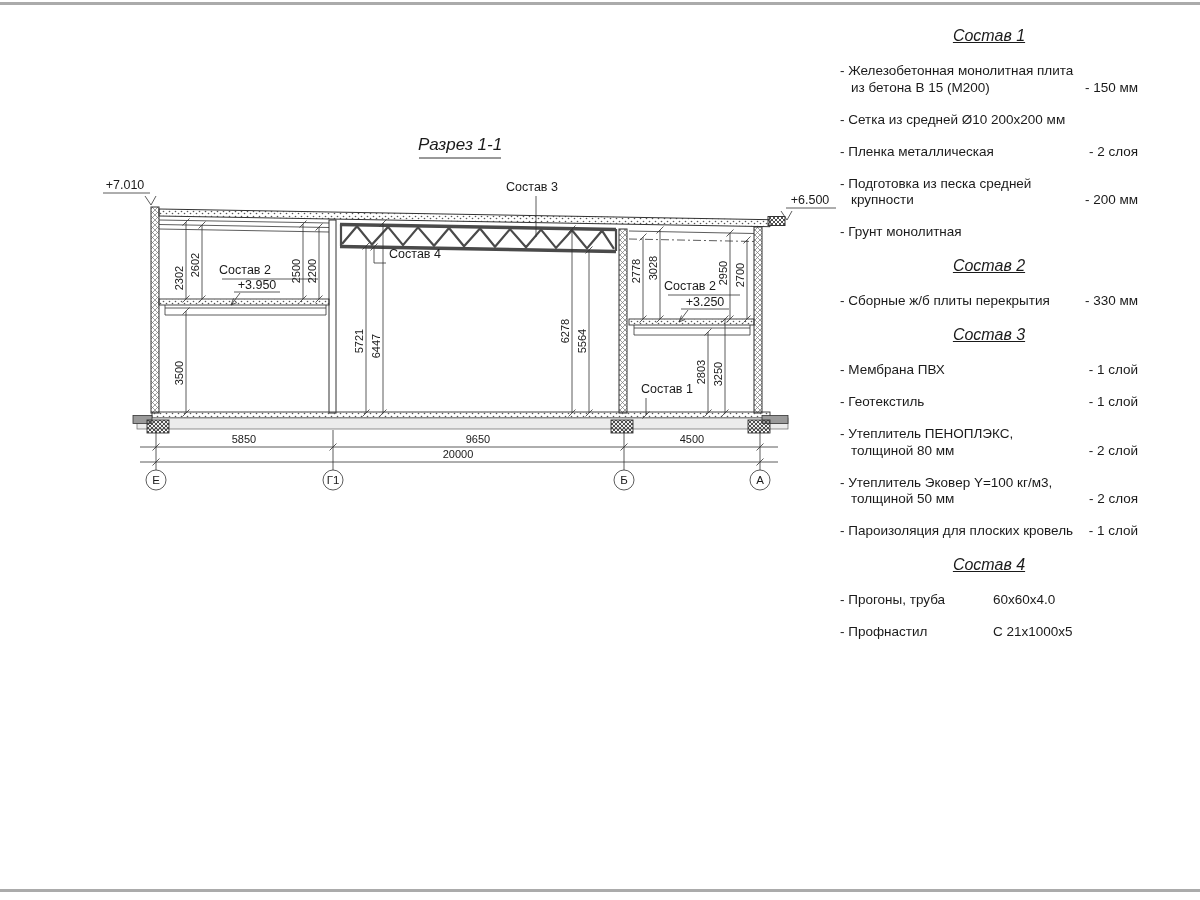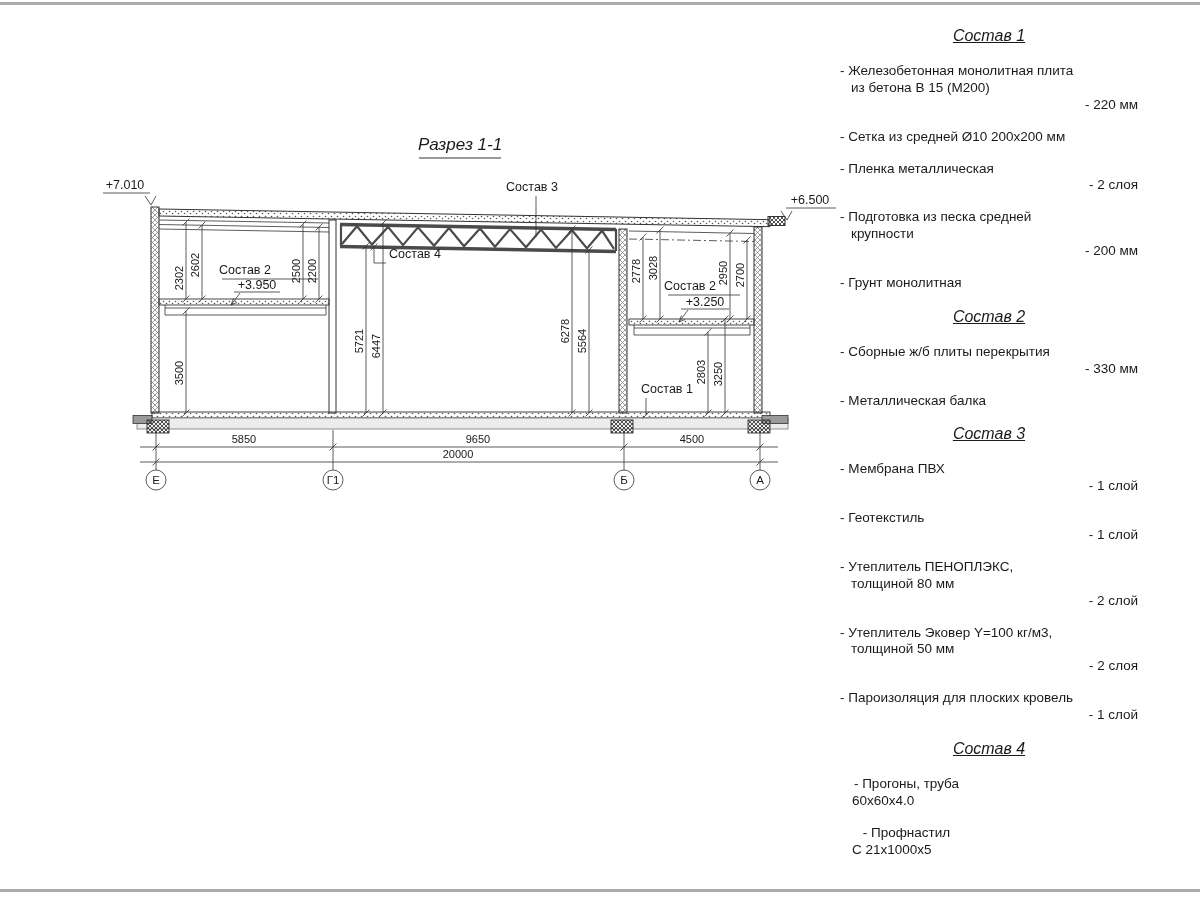--- a/index.html
+++ b/index.html
@@ -15,25 +15,25 @@
   .axl{font-size:11.5px;text-anchor:middle;}
   .ttl{font-size:17px;font-style:italic;text-anchor:middle;}
   .ln{stroke:#333;stroke-width:1;fill:none;}
   .thin{stroke:#333;stroke-width:0.8;fill:none;}
   .chord{stroke:#4a4a4a;stroke-width:3.5;fill:none;}
   .diag{stroke:#4a4a4a;stroke-width:2.2;fill:none;}
 
   .spec-panel{position:absolute;left:840px;top:14px;width:298px;font-size:13.5px;line-height:1.25;}
   .spec-title{font-size:16px;font-style:italic;text-align:center;text-decoration:underline;
               margin:12px 0 17px 0;}
-  .spec-item{display:flex;margin-bottom:15px;flex-direction:column;}
+  .spec-item{display:flex;margin-bottom:15px;}
   .spec-name{white-space:pre-line;padding-left:11px;text-indent:-11px;max-width:238px;}
   .spec-value{margin-left:auto;align-self:flex-end;white-space:nowrap;padding-left:8px;}
-  .spec-block.s4 .spec-name{width:122px;flex:none;text-align:center;}
-  .spec-block.s4 .spec-value{margin-left:4px;align-self:flex-start;}
+  .spec-block.s4 .spec-name{width:122px;flex:none;}
+  .spec-block.s4 .spec-value{margin-left:12px;align-self:flex-start;}
 </style>
 </head>
 <body>
 
 <div class="page-edge top"></div>
 <div class="page-edge bottom"></div>
 
 <svg class="drawing" width="1200" height="900" viewBox="0 0 1200 900">
   <defs>
     <pattern id="hatchWall" width="5" height="5" patternUnits="userSpaceOnUse">
@@ -181,21 +181,21 @@
   </g>
 </svg>
 
 <div class="spec-panel">
 
   <div class="spec-block s1">
     <div class="spec-title">Состав 1</div>
     <div class="spec-item">
       <span class="spec-name">- Железобетонная  монолитная плита
 из бетона В 15 (М200)</span>
-      <span class="spec-value">- 220 мм</span>
+      <span class="spec-value">- 150 мм</span>
     </div>
     <div class="spec-item">
       <span class="spec-name">- Сетка из средней Ø10 200х200 мм</span>
       <span class="spec-value"></span>
     </div>
     <div class="spec-item">
       <span class="spec-name">- Пленка металлическая</span>
       <span class="spec-value">-  2 слоя</span>
     </div>
     <div class="spec-item">
@@ -208,24 +208,20 @@
       <span class="spec-value"></span>
     </div>
   </div>
 
   <div class="spec-block s2">
     <div class="spec-title">Состав 2</div>
     <div class="spec-item">
       <span class="spec-name">- Сборные ж/б плиты перекрытия</span>
       <span class="spec-value">- 330 мм</span>
     </div>
-    <div class="spec-item">
-      <span class="spec-name">- Металлическая балка</span>
-      <span class="spec-value"></span>
-    </div>
   </div>
 
   <div class="spec-block s3">
     <div class="spec-title">Состав 3</div>
     <div class="spec-item">
       <span class="spec-name">- Мембрана ПВХ</span>
       <span class="spec-value">- 1 слой</span>
     </div>
     <div class="spec-item">
       <span class="spec-name">- Геотекстиль</span>

